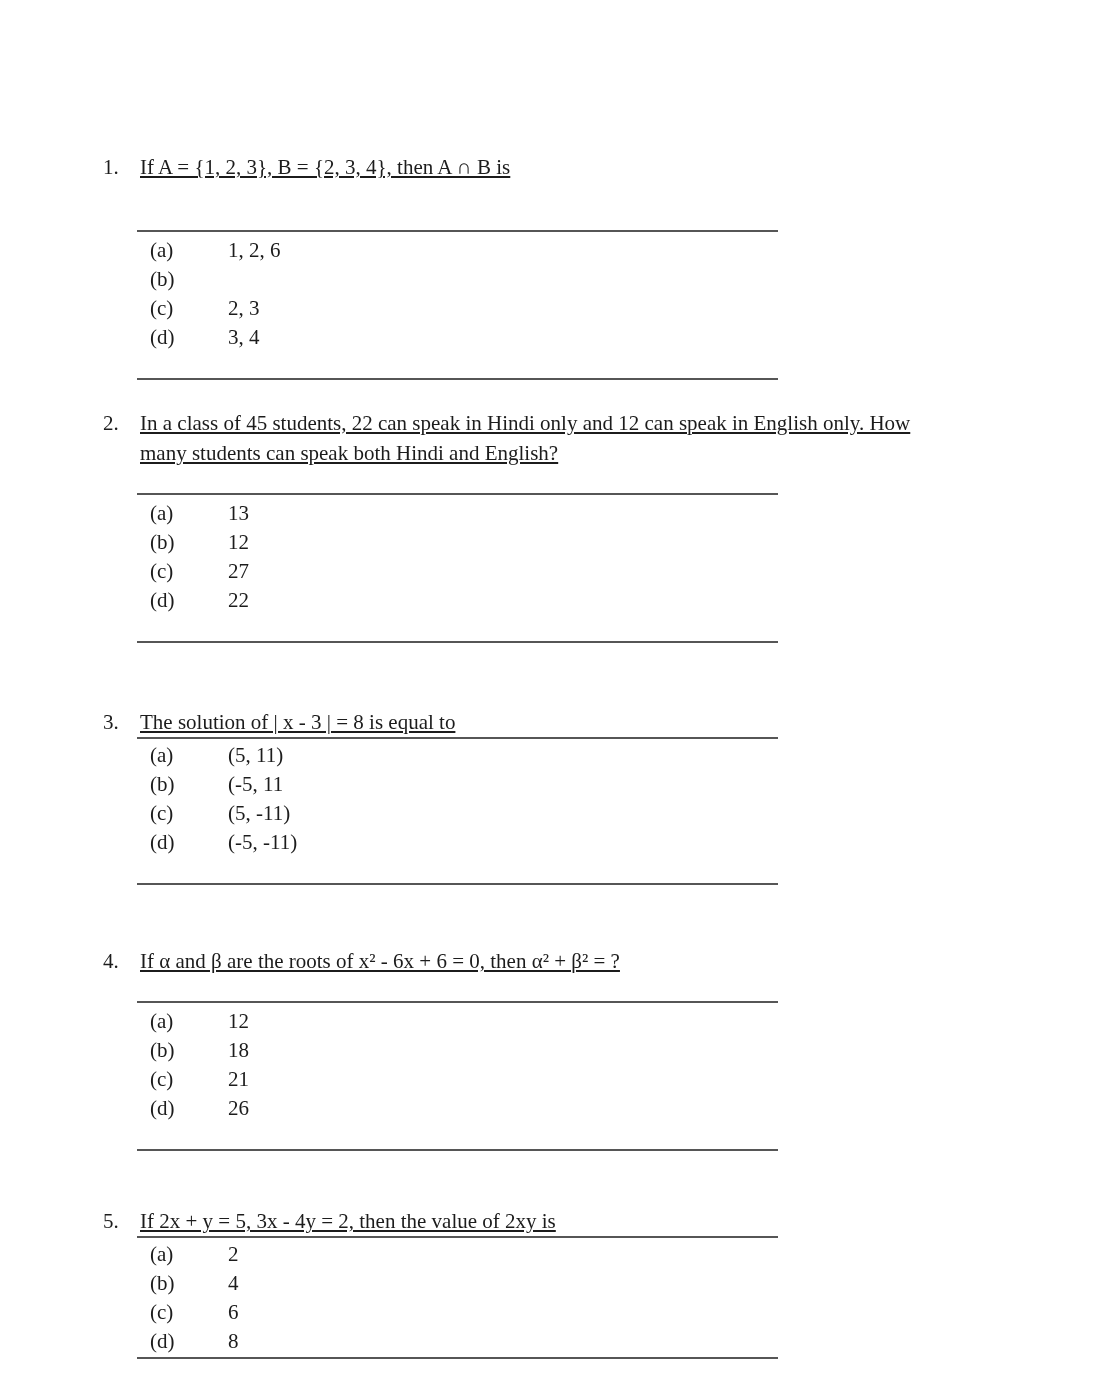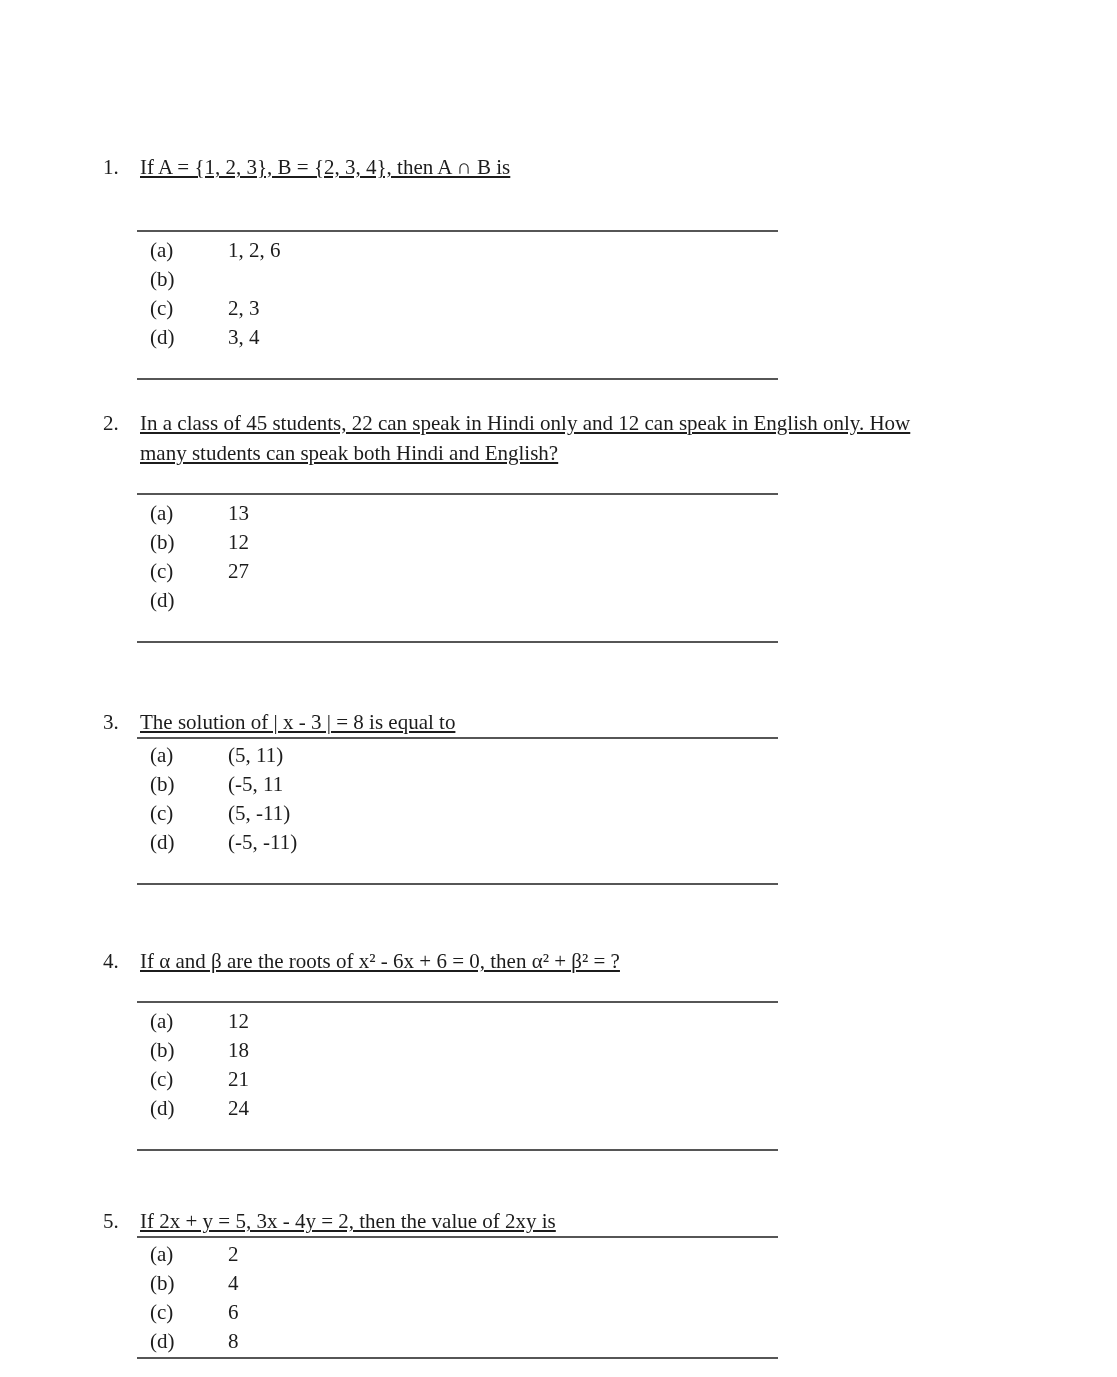--- a/index.html
+++ b/index.html
@@ -85,20 +85,21 @@
       <div class="opt">
         <span class="olabel">(b)</span>
         <span class="ovalue">12</span>
       </div>
       <div class="opt">
         <span class="olabel">(c)</span>
         <span class="ovalue">27</span>
       </div>
       <div class="opt">
         <span class="olabel">(d)</span>
+        <span class="ovalue">22</span>
       </div>
     </div>
   </section>
 
   <section class="question q3">
     <div class="qrow">
       <div class="qnum">3.</div>
       <div class="qtext">The solution of | x - 3 | = 8 is equal to</div>
     </div>
     <div class="options">
@@ -134,21 +135,21 @@
       <div class="opt">
         <span class="olabel">(b)</span>
         <span class="ovalue">18</span>
       </div>
       <div class="opt">
         <span class="olabel">(c)</span>
         <span class="ovalue">21</span>
       </div>
       <div class="opt">
         <span class="olabel">(d)</span>
-        <span class="ovalue">24</span>
+        <span class="ovalue">26</span>
       </div>
     </div>
   </section>
 
   <section class="question q5">
     <div class="qrow">
       <div class="qnum">5.</div>
       <div class="qtext">If 2x + y = 5, 3x - 4y = 2, then the value of 2xy is</div>
     </div>
     <div class="options">

